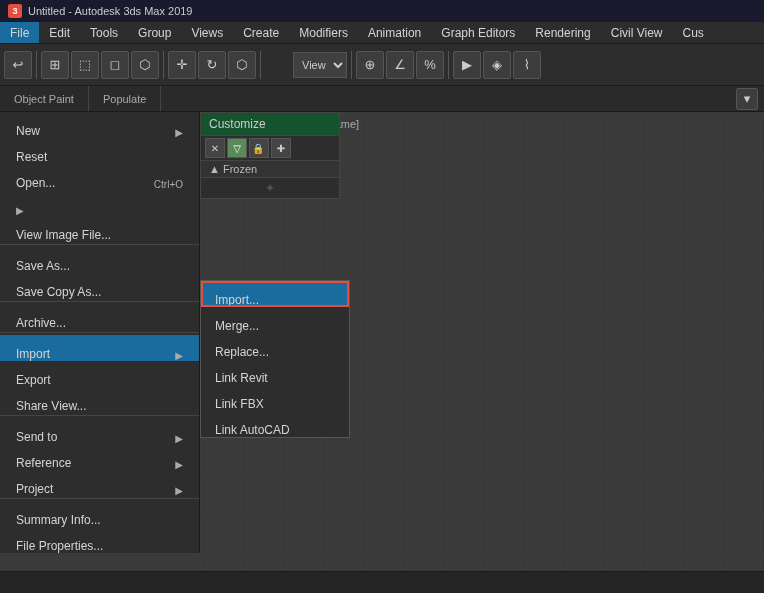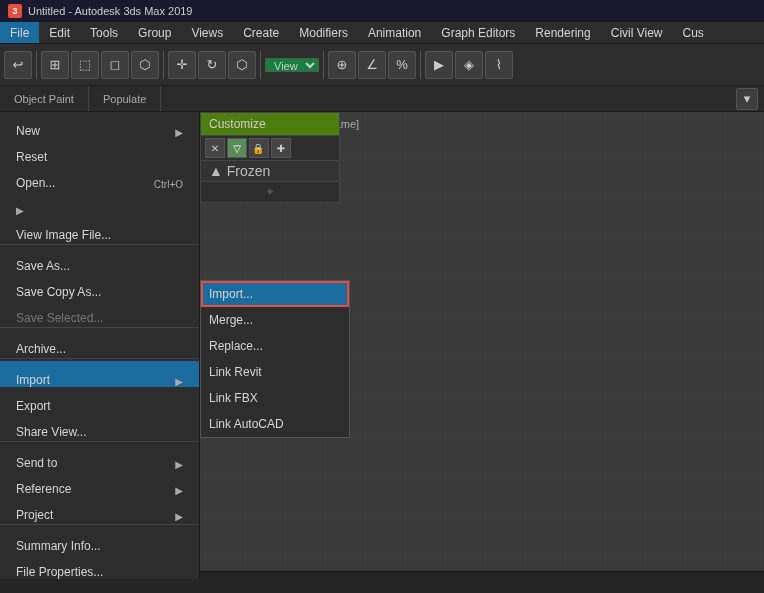--- a/index.html
+++ b/index.html
@@ -83,26 +83,27 @@
       font-size: 13px;
       cursor: pointer;
     }
     .toolbar-separator {
       width: 1px;
       height: 28px;
       background: #555;
       margin: 0 2px;
     }
     .toolbar-select {
-      background: #15803d;
+      background: #404040;
       border: 1px solid #555;
       color: #ccc;
-      height: 14px;
+      height: 26px;
       font-size: 11px;
       padding: 0 4px;
+      margin-left: 28px;
     }
 
     
     .sub-toolbar {
       background: #2a2a2a;
       height: 26px;
       display: flex;
       align-items: center;
       border-bottom: 1px solid #1a1a1a;
     }
@@ -171,22 +172,22 @@
       left: 200px;
       top: 168px; 
       width: 150px;
       background: #2d2d2d;
       border: 1px solid #555;
       z-index: 200;
     }
     .import-submenu-item {
       height: 26px;
       display: flex;
-      align-items: center;
-      padding: 0 8px;
+      align-items: flex-end;
+      padding: 0 14px;
       color: #d4d4d4;
       cursor: pointer;
     }
     .import-submenu-item.highlighted {
       background: #1a6b9e;
       outline: 2px solid #e74c3c;
       outline-offset: -2px;
     }
 
     
@@ -226,21 +227,21 @@
     .customize-panel {
       position: absolute;
       left: 200px;
       top: 0;
       width: 140px;
       background: #2d2d2d;
       border: 1px solid #444;
       z-index: 50;
     }
     .customize-panel-header {
-      background: #4d7c0f;
+      background: #14532d;
       padding: 4px 8px;
       font-size: 12px;
       color: #ccc;
       border-bottom: 1px solid #444;
       display: flex;
       align-items: center;
       justify-content: space-between;
     }
     .customize-panel-toolbar {
       display: flex;
@@ -259,21 +260,21 @@
       display: flex;
       align-items: center;
       justify-content: center;
       cursor: pointer;
     }
     .customize-col-header {
       background: #333;
       display: flex;
       align-items: center;
       padding: 2px 8px;
-      font-size: 14px;
+      font-size: 11px;
       color: #bbb;
       border-bottom: 1px solid #444;
     }
 
     
     .viewport-grid {
       position: absolute;
       inset: 0;
       background:
         linear-gradient(to right, #444 1px, transparent 1px),
@@ -397,23 +398,20 @@
 
 
     <div class="file-menu-item">
       <span class="file-menu-item-text">Save As...</span>
     </div>
 
     <div class="file-menu-item">
       <span class="file-menu-item-text">Save Copy As...</span>
     </div>
 
-    <div class="file-menu-item disabled">
-      <span class="file-menu-item-text">Save Selected...</span>
-    </div>
     <div class="file-menu-separator"></div>
 
     <div class="file-menu-item">
       <span class="file-menu-item-text">Archive...</span>
     </div>
     <div class="file-menu-separator"></div>
 
     <div class="file-menu-item active">
       <span class="file-menu-item-text">Import</span>
       <span class="arrow">▶</span>

